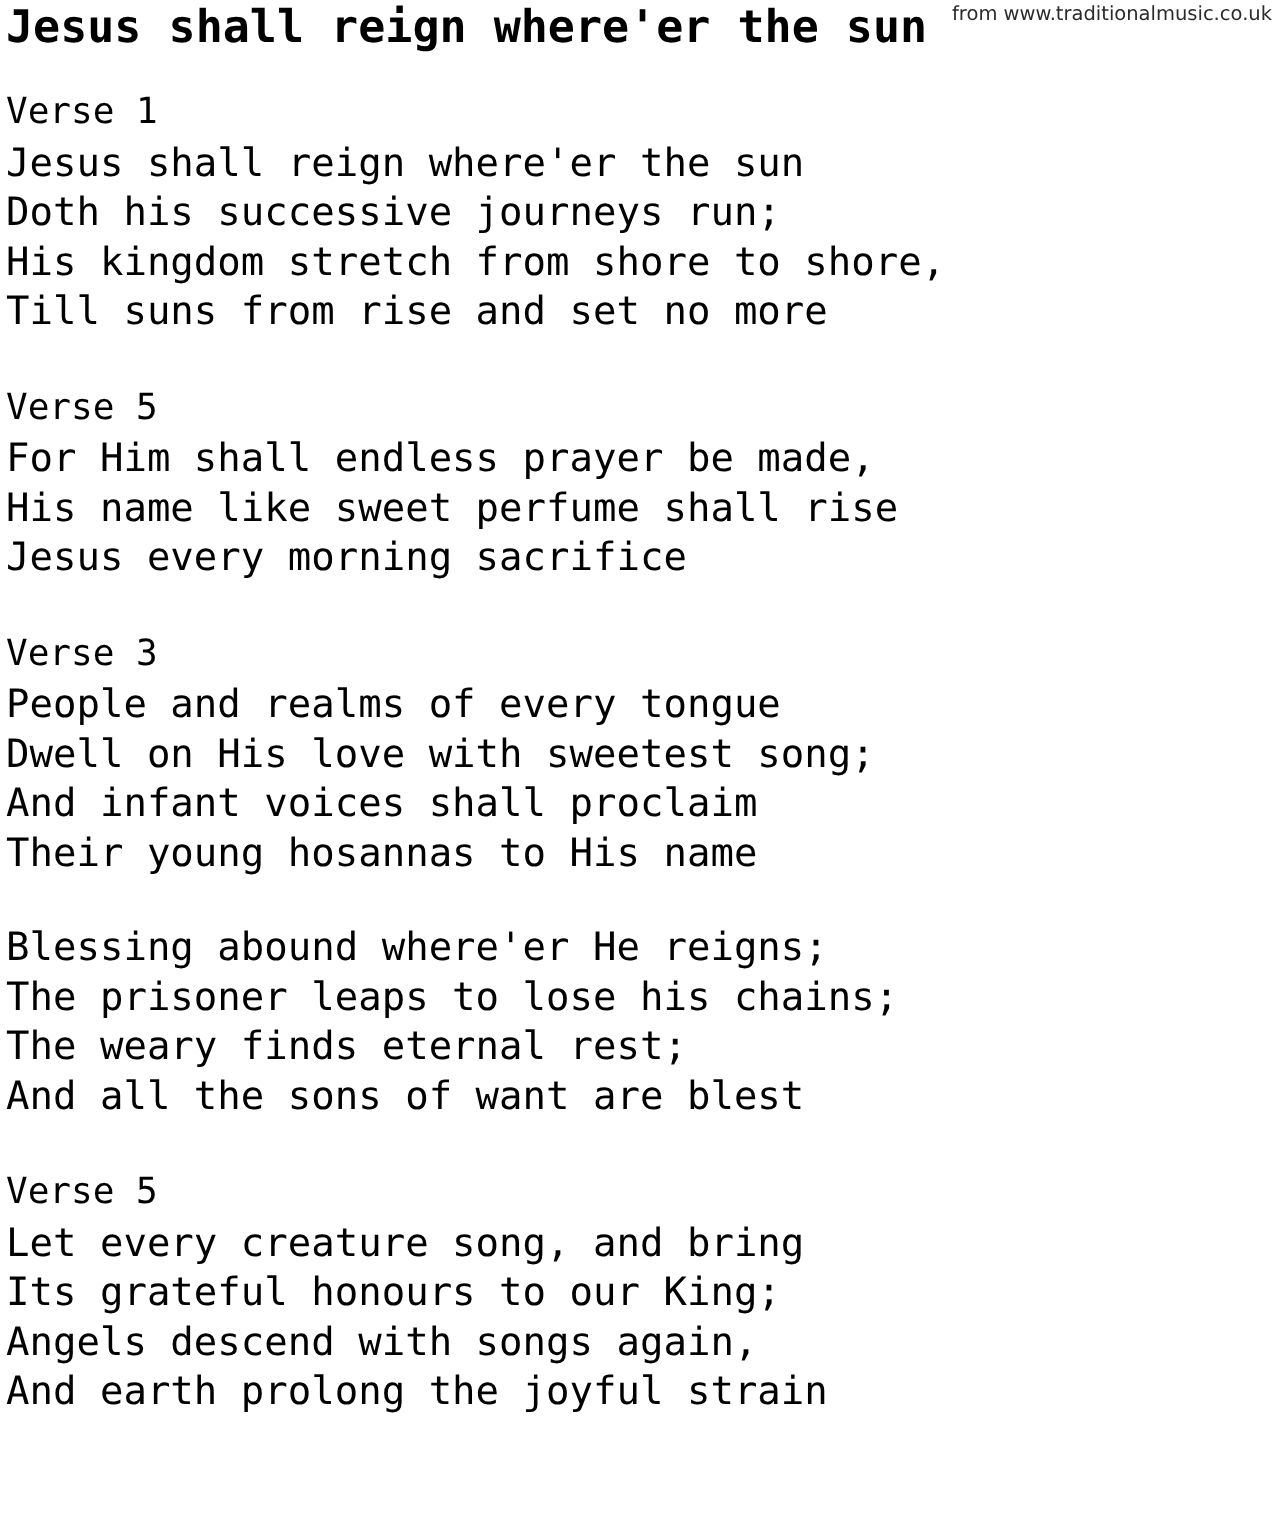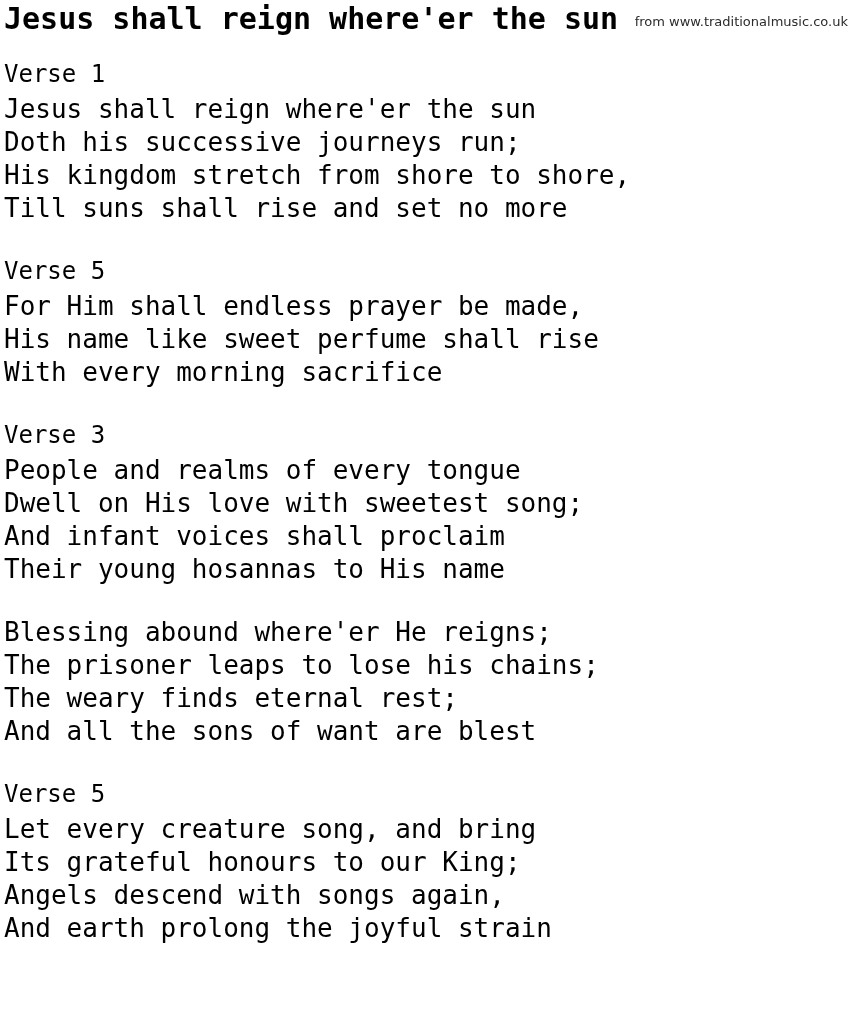--- a/index.html
+++ b/index.html
@@ -26,21 +26,21 @@
     font-weight: bold;
     font-size: 30px;
     line-height: 34px;
     letter-spacing: 0px;
     margin: 0;
     padding: 2px 0 0 4px;
     white-space: nowrap;
   }
   .credit {
     position: absolute;
-    top: 14px;
+    top: 2px;
     right: 8px;
     font-family: "DejaVu Sans", sans-serif;
     font-size: 13px;
     line-height: 15px;
     color: #2b2b2b;
     white-space: nowrap;
   }
   .body {
     padding: 0 0 0 4px;
   }
@@ -72,28 +72,28 @@
   <div class="credit">from www.traditionalmusic.co.uk</div>
 
   <div class="body">
     <div class="spacer-top"></div>
 
     <section class="verse">
       <div class="verse-heading">Verse 1</div>
       <div class="verse-line">Jesus shall reign where'er the sun</div>
       <div class="verse-line">Doth his successive journeys run;</div>
       <div class="verse-line">His kingdom stretch from shore to shore,</div>
-      <div class="verse-line">Till suns shall rise and set no more</div>
+      <div class="verse-line">Till suns from rise and set no more</div>
     </section>
 
     <section class="verse">
       <div class="verse-heading">Verse 5</div>
       <div class="verse-line">For Him shall endless prayer be made,</div>
       <div class="verse-line">His name like sweet perfume shall rise</div>
-      <div class="verse-line">With every morning sacrifice</div>
+      <div class="verse-line">Jesus every morning sacrifice</div>
     </section>
 
     <section class="verse">
       <div class="verse-heading">Verse 3</div>
       <div class="verse-line">People and realms of every tongue</div>
       <div class="verse-line">Dwell on His love with sweetest song;</div>
       <div class="verse-line">And infant voices shall proclaim</div>
       <div class="verse-line">Their young hosannas to His name</div>
     </section>
 

